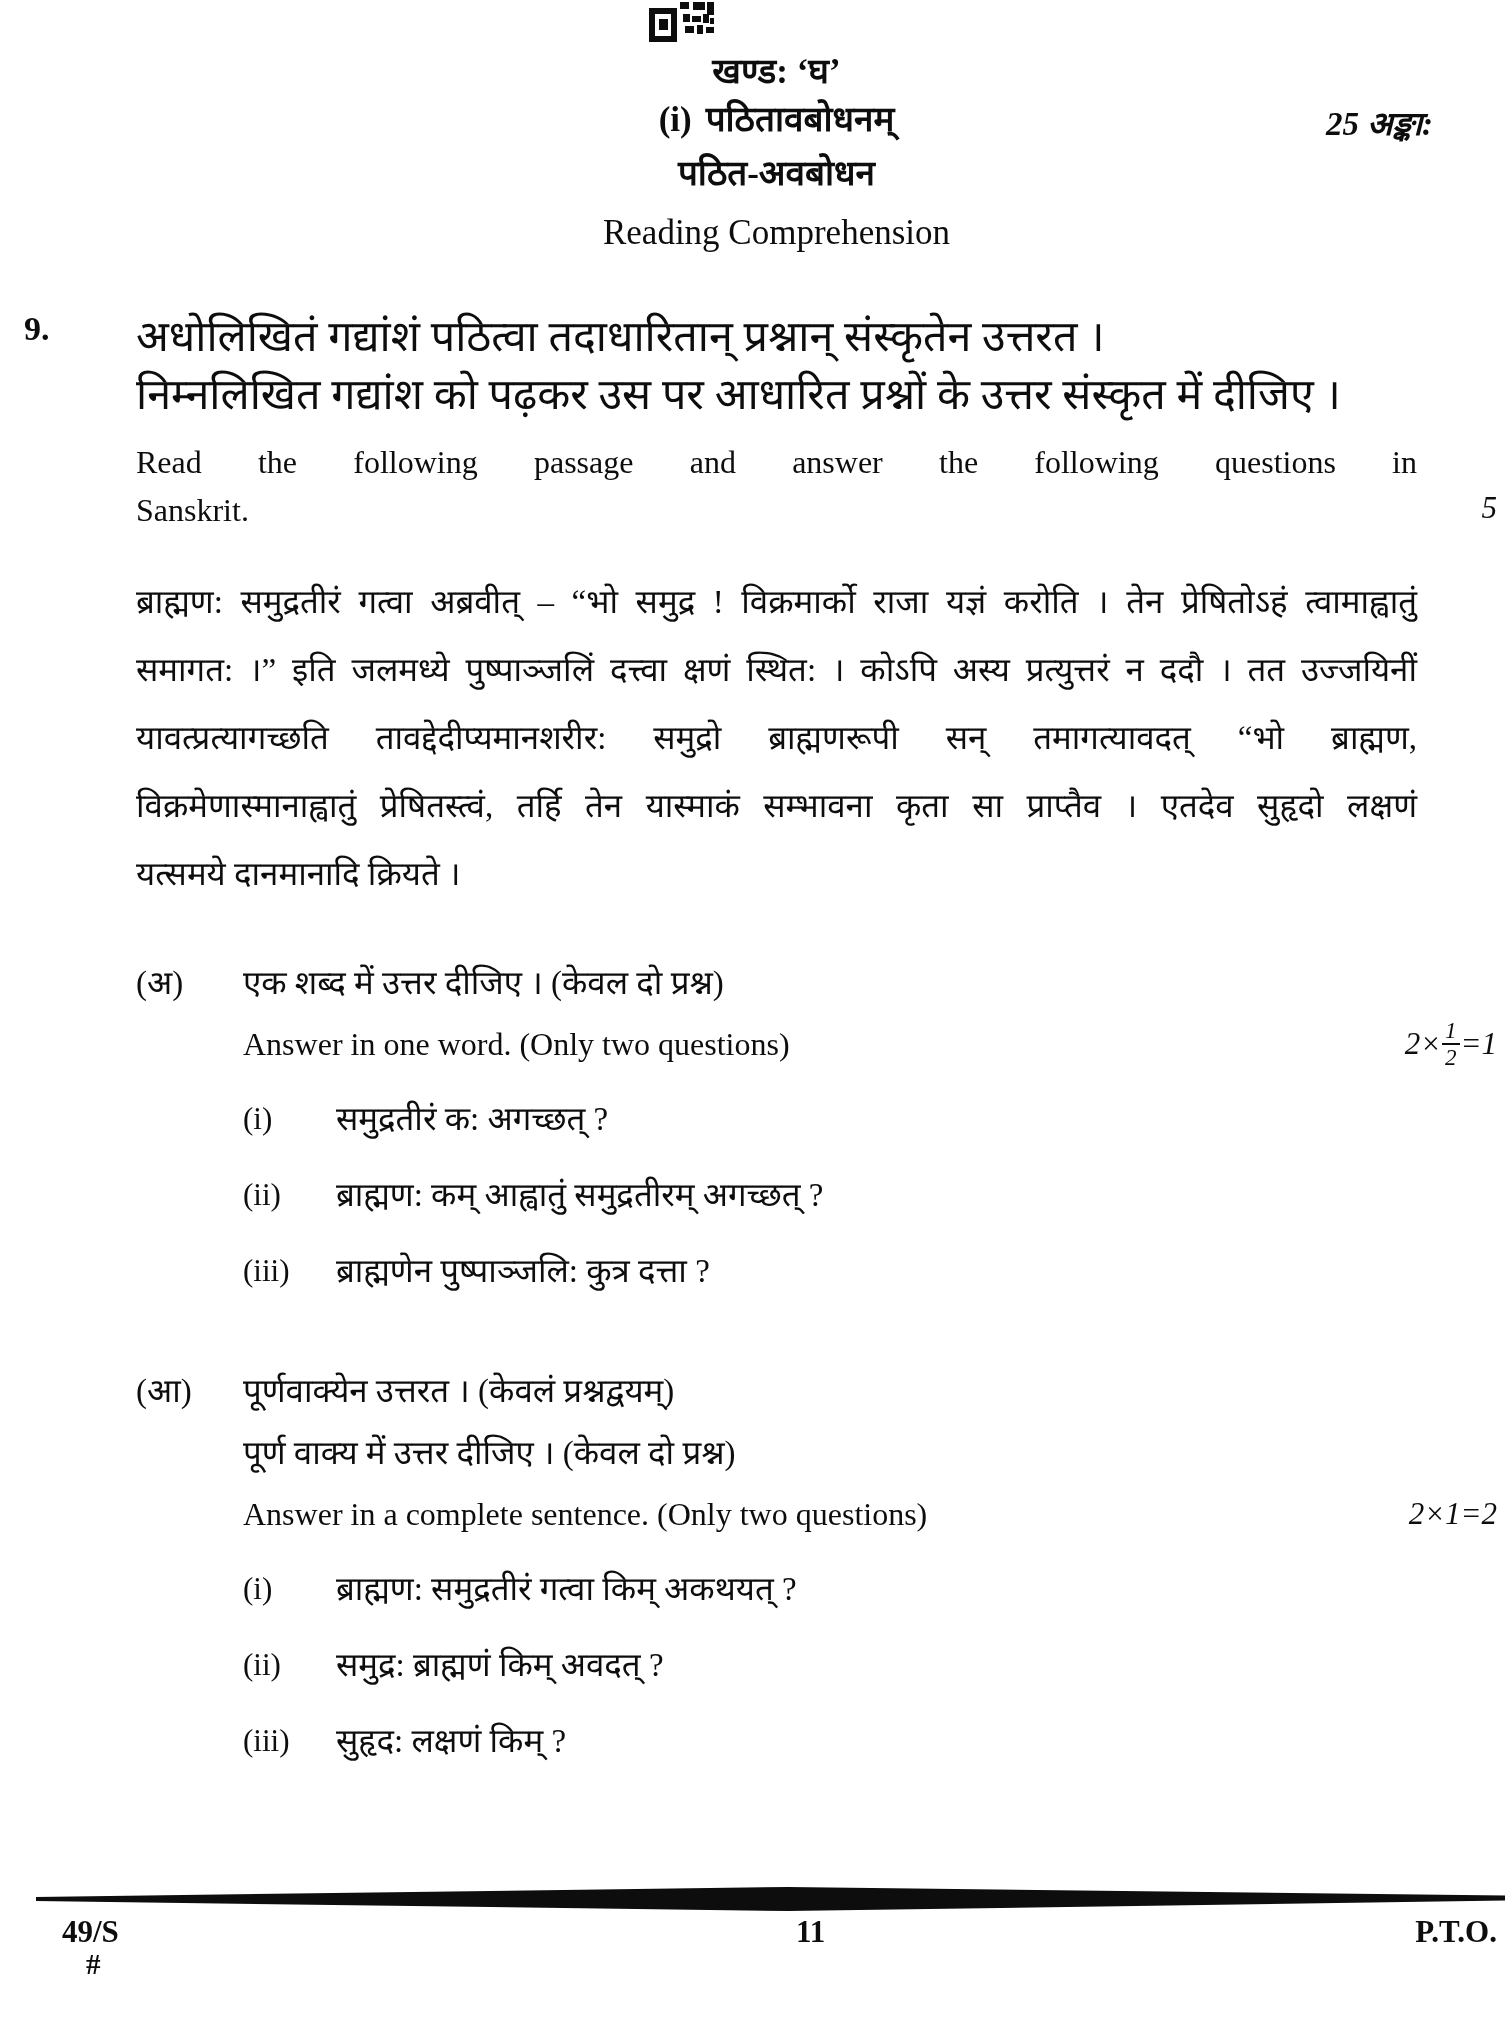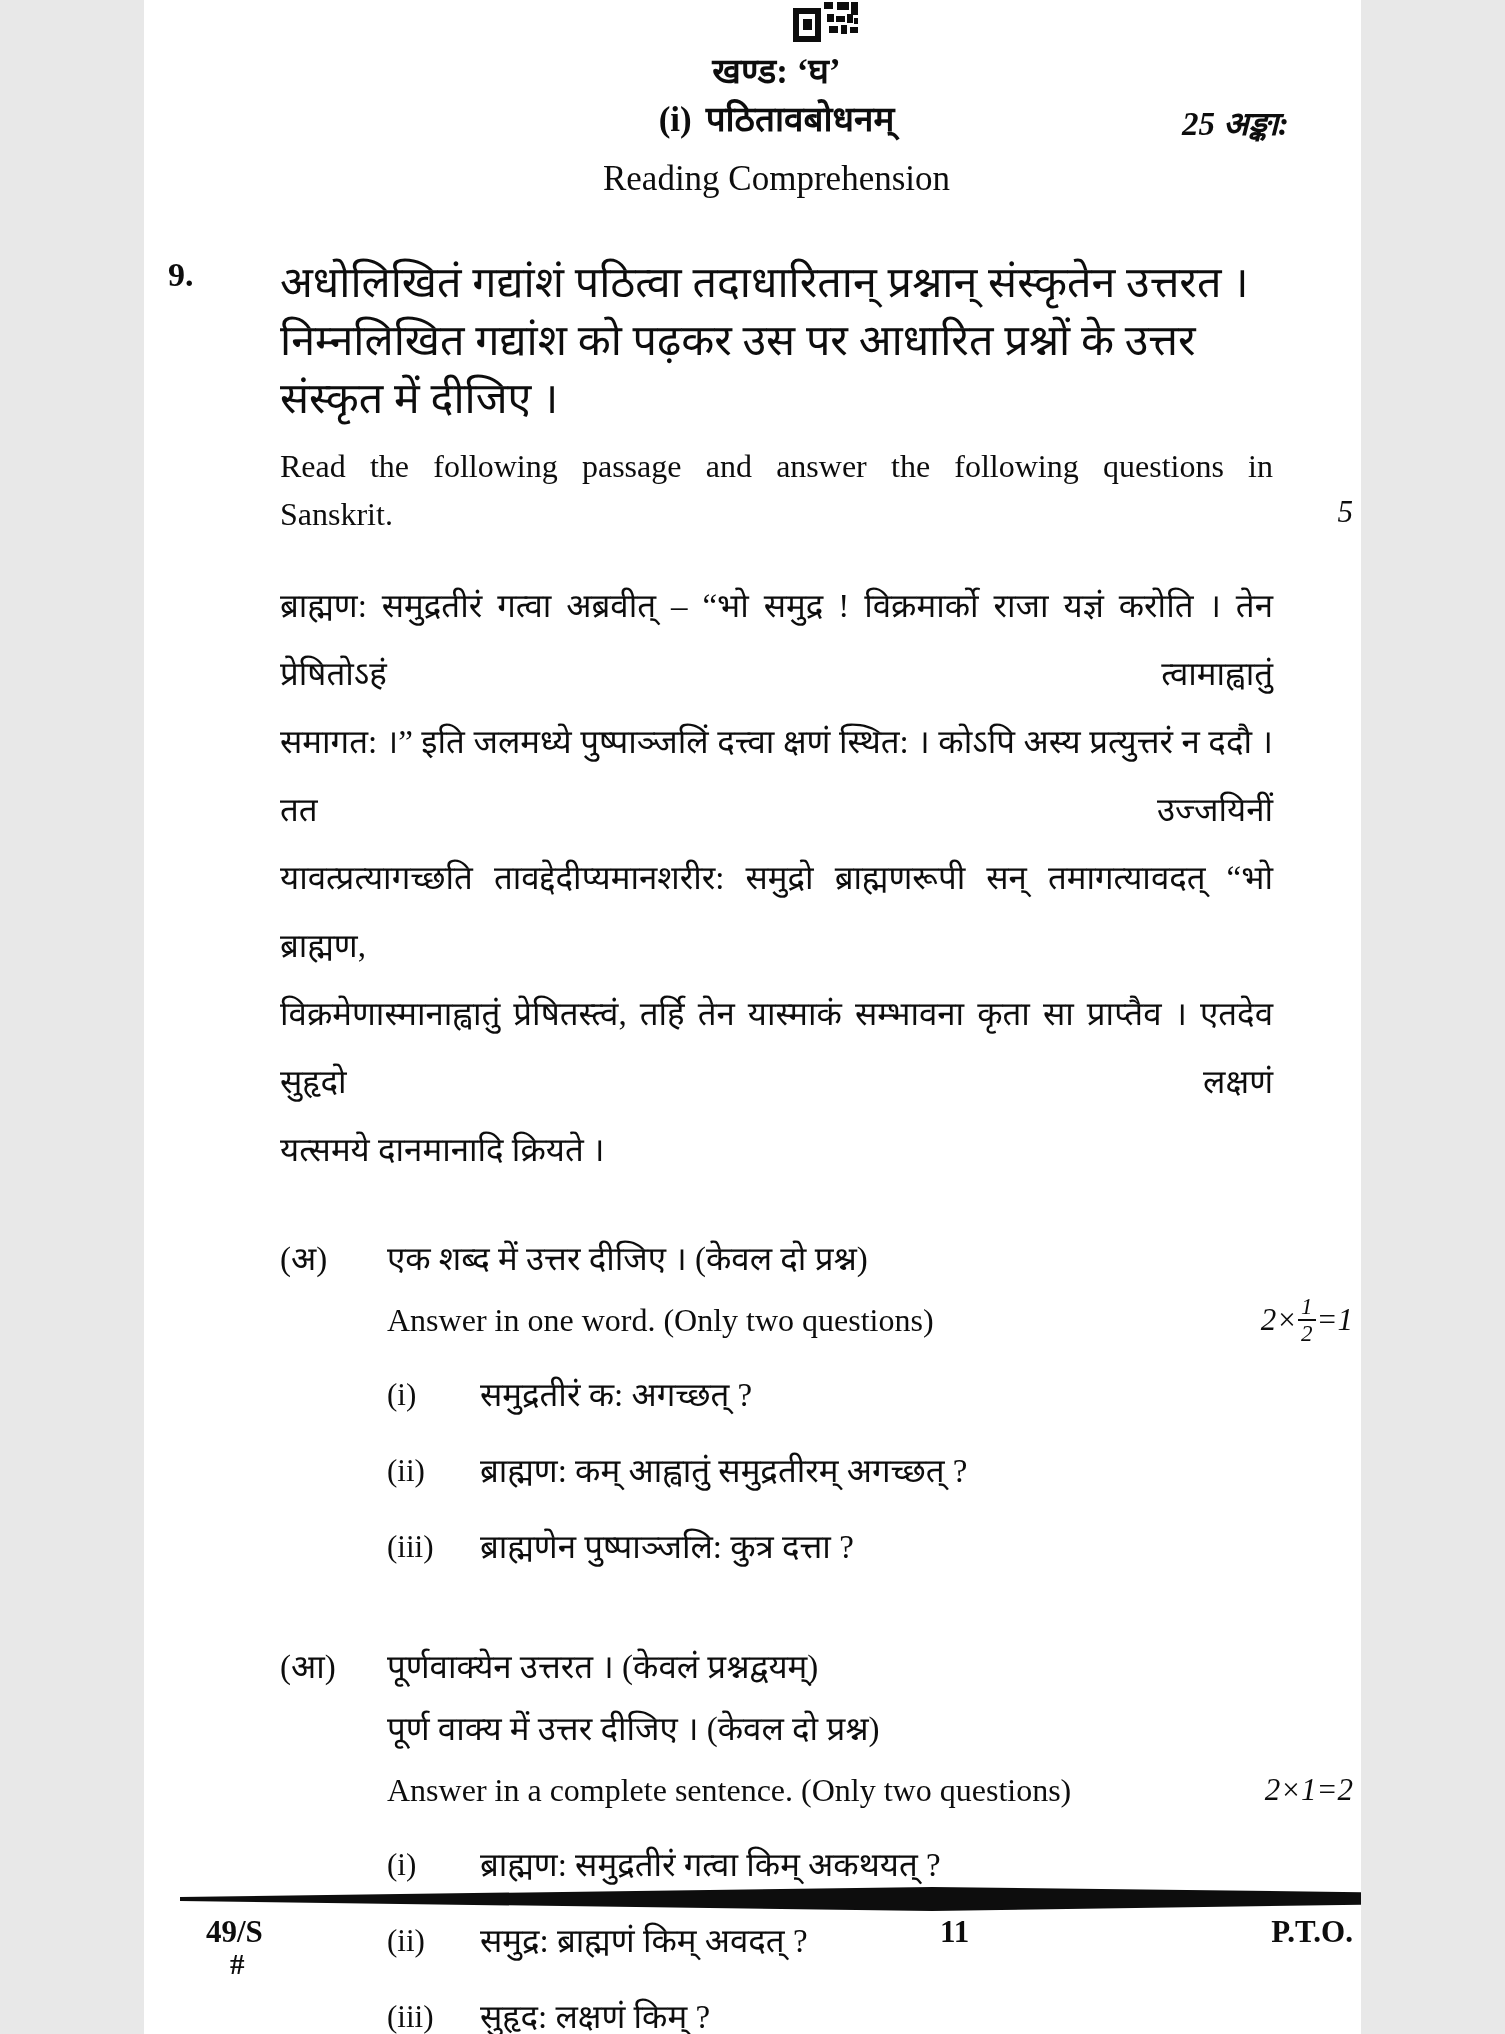--- a/index.html
+++ b/index.html
@@ -1,17 +1,17 @@
 <!DOCTYPE html>
 <html><head>
 <meta charset="utf-8">
 <style>
   html,body { margin:0; padding:0; background:#e8e8e8; }
   .page {
-    position:relative; width:1217px; height:2034px; margin:0 auto;
+    position:relative; width:1505px; height:2034px; margin:0 auto;
     background:#ffffff; color:#0d0d0d; overflow:hidden;
     font-family:"Liberation Serif","DejaVu Serif",serif;
   }
   .content { padding:0 88px 0 136px; }
 
   
   .qr { position:absolute; left:646px; top:2px; }
 
   
   .h-section { margin-top:50px; text-align:center; font-weight:bold; font-size:35px; line-height:44px; }
@@ -94,20 +94,21 @@
 
   <div class="content">
 
     <div class="h-section">खण्ड: ‘घ’</div>
 
     <div class="h-sub">
       <span class="roman">(i)</span><span>पठितावबोधनम्</span>
       <span class="marks-total">25 अङ्का:</span>
     </div>
 
+    <div class="h-hindi">पठित-अवबोधन</div>
     <div class="h-eng">Reading Comprehension</div>
 
     <div class="q9">
       <span class="qnum">9.</span>
 
       <div class="dev-line">अधोलिखितं गद्यांशं पठित्वा तदाधारितान् प्रश्नान् संस्कृतेन उत्तरत ।</div>
       <div class="dev-line">निम्नलिखित गद्यांश को पढ़कर उस पर आधारित प्रश्नों के उत्तर संस्कृत में दीजिए ।</div>
 
       <div class="eng-block">
         <div class="just-full">Read the following passage and answer the following questions in</div>

